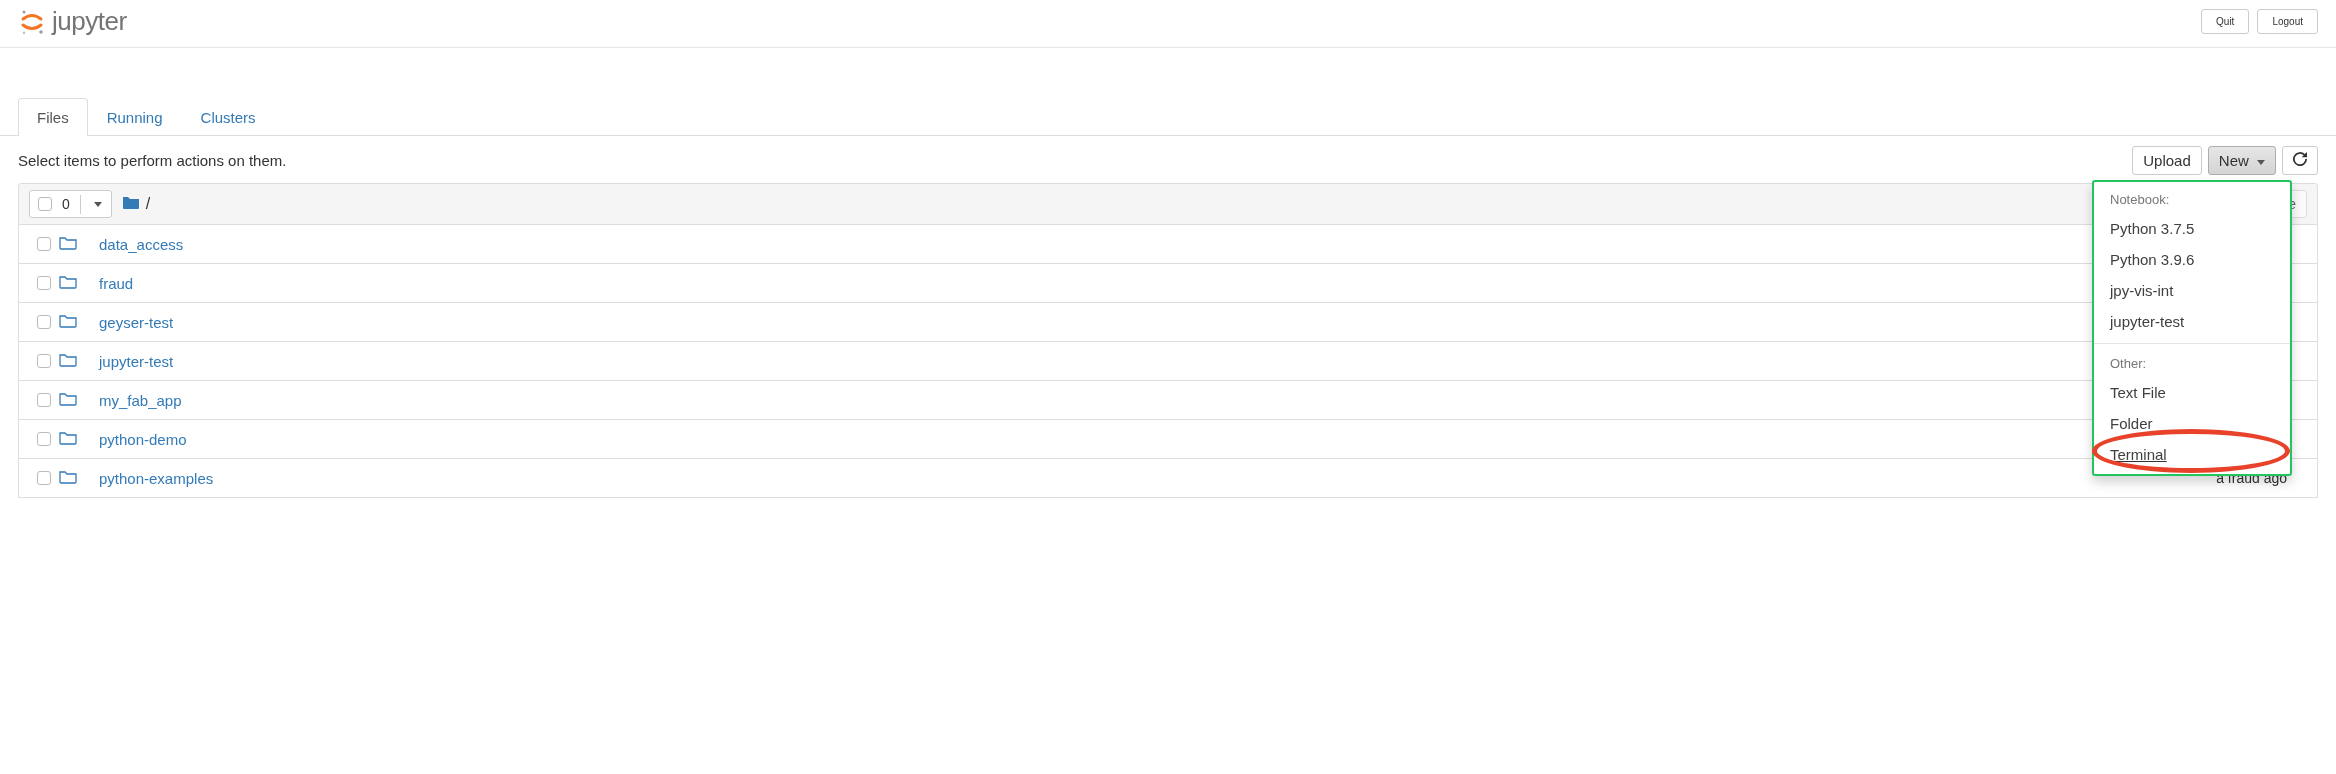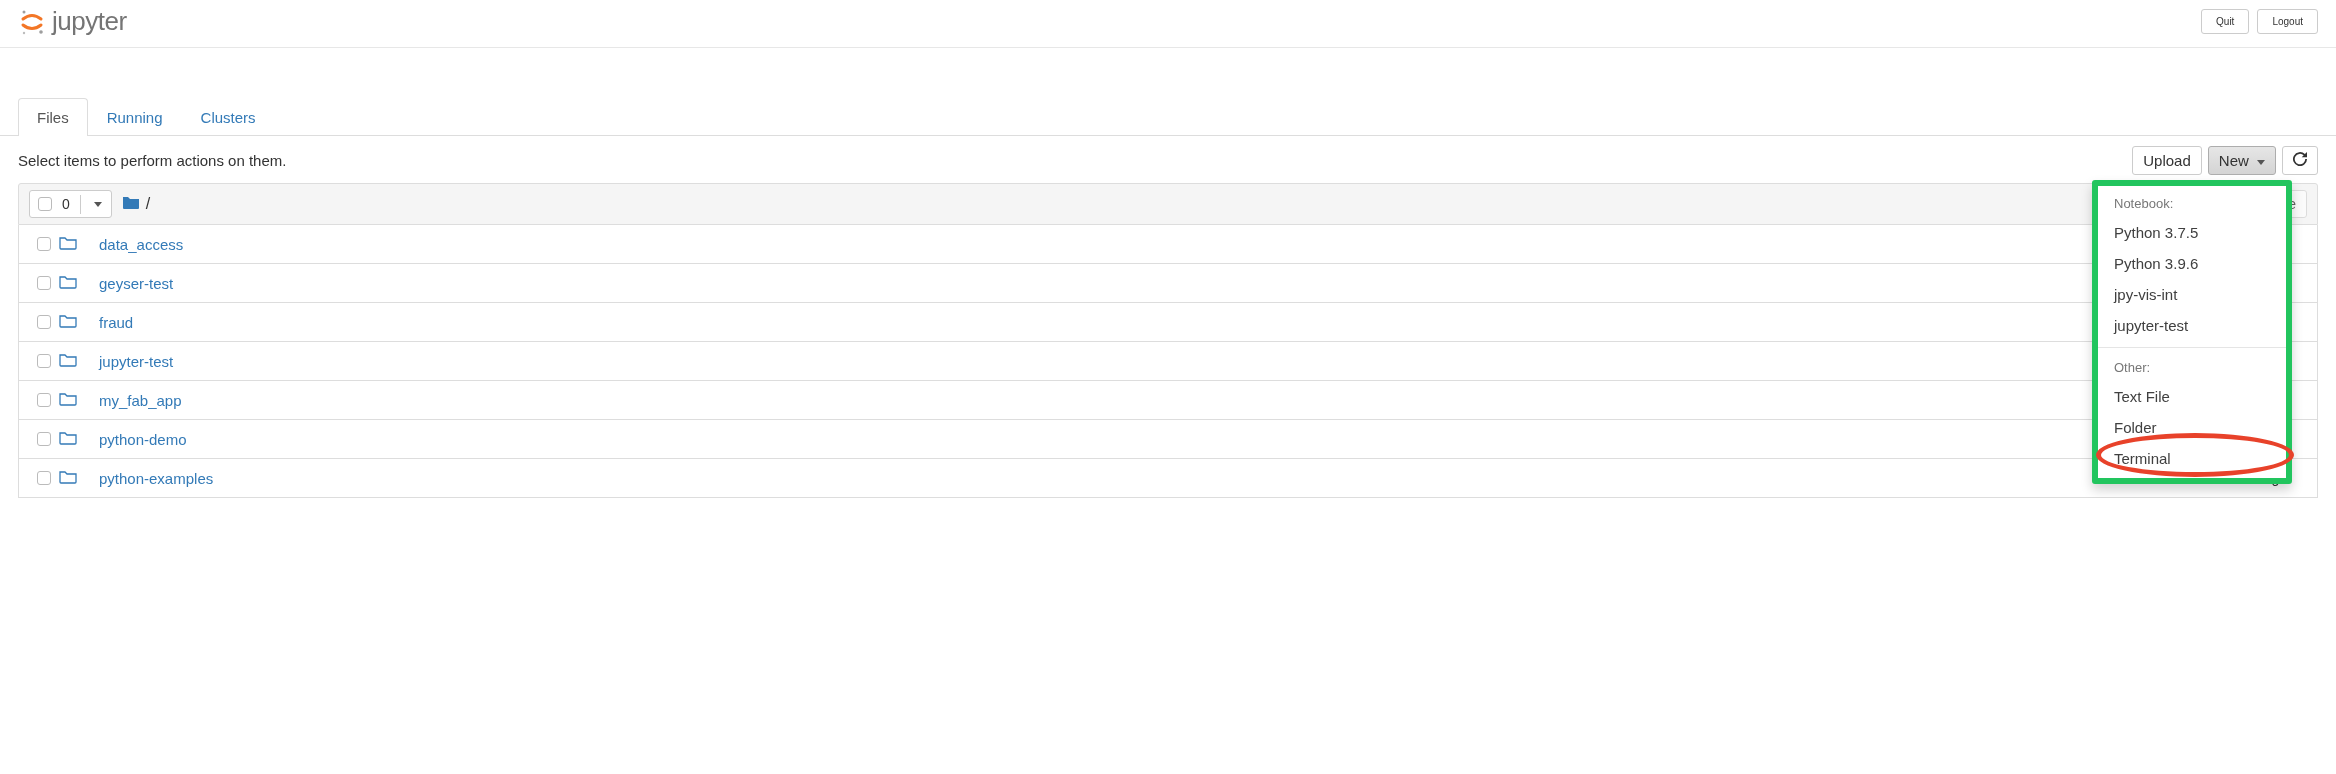--- a/index.html
+++ b/index.html
@@ -208,21 +208,21 @@
       margin-left: auto;
       color: #333;
       font-size: 14px;
       padding-right: 20px;
     }
     .dropdown-menu {
       position: absolute;
       right: 44px;
       top: 44px;
       background: #fff;
-      border: 6px solid #22c55e;
+      border: 2px solid #22c55e;
       border-radius: 3px;
       box-shadow: 0 6px 12px rgba(0,0,0,0.175);
       min-width: 200px;
       z-index: 100;
       padding: 4px 0;
     }
     .menu-header {
       padding: 6px 16px;
       color: #777;
       font-size: 13px;
@@ -295,21 +295,21 @@
   <div class="dropdown-menu">
     <div class="menu-header">Notebook:</div>
     <div class="menu-item">Python 3.7.5</div>
     <div class="menu-item">Python 3.9.6</div>
     <div class="menu-item">jpy-vis-int</div>
     <div class="menu-item">jupyter-test</div>
     <div class="menu-divider"></div>
     <div class="menu-header">Other:</div>
     <div class="menu-item">Text File</div>
     <div class="menu-item">Folder</div>
-    <div style="position:relative;">
+    <div style="position:relative;text-decoration:underline;">
       <div class="menu-item">Terminal</div>
       <div class="circle-highlight" style="left:-2px; top:-10px;"></div>
     </div>
   </div>
 </div>
 
 <div class="list-header">
   <div class="select-group">
     <div class="select-check">
       <span class="checkbox"></span>
@@ -353,33 +353,33 @@
   </div>
   <div class="file-row">
     <div class="row-check">
         <span class="checkbox"></span>
       </div>
     <div class="row-icon">
         <span class="folder-outline"><svg viewBox="0 0 18 15">
             <path d="M1 3 h5 l2 2 h9 v8 a1 1 0 0 1 -1 1 H2 a1 1 0 0 1 -1 -1 Z"></path>
           </svg></span>
       </div>
+    <span class="row-name">fraud</span>
+    <span class="row-modified"></span>
+  </div>
+  <div class="file-row">
+    <div class="row-check">
+        <span class="checkbox"></span>
+      </div>
+    <div class="row-icon">
+        <span class="folder-outline"><svg viewBox="0 0 18 15">
+            <path d="M1 3 h5 l2 2 h9 v8 a1 1 0 0 1 -1 1 H2 a1 1 0 0 1 -1 -1 Z"></path>
+          </svg></span>
+      </div>
     <span class="row-name">geyser-test</span>
-    <span class="row-modified"></span>
-  </div>
-  <div class="file-row">
-    <div class="row-check">
-        <span class="checkbox"></span>
-      </div>
-    <div class="row-icon">
-        <span class="folder-outline"><svg viewBox="0 0 18 15">
-            <path d="M1 3 h5 l2 2 h9 v8 a1 1 0 0 1 -1 1 H2 a1 1 0 0 1 -1 -1 Z"></path>
-          </svg></span>
-      </div>
-    <span class="row-name">fraud</span>
     <span class="row-modified"></span>
   </div>
   <div class="file-row">
     <div class="row-check">
         <span class="checkbox"></span>
       </div>
     <div class="row-icon">
         <span class="folder-outline"><svg viewBox="0 0 18 15">
             <path d="M1 3 h5 l2 2 h9 v8 a1 1 0 0 1 -1 1 H2 a1 1 0 0 1 -1 -1 Z"></path>
           </svg></span>

